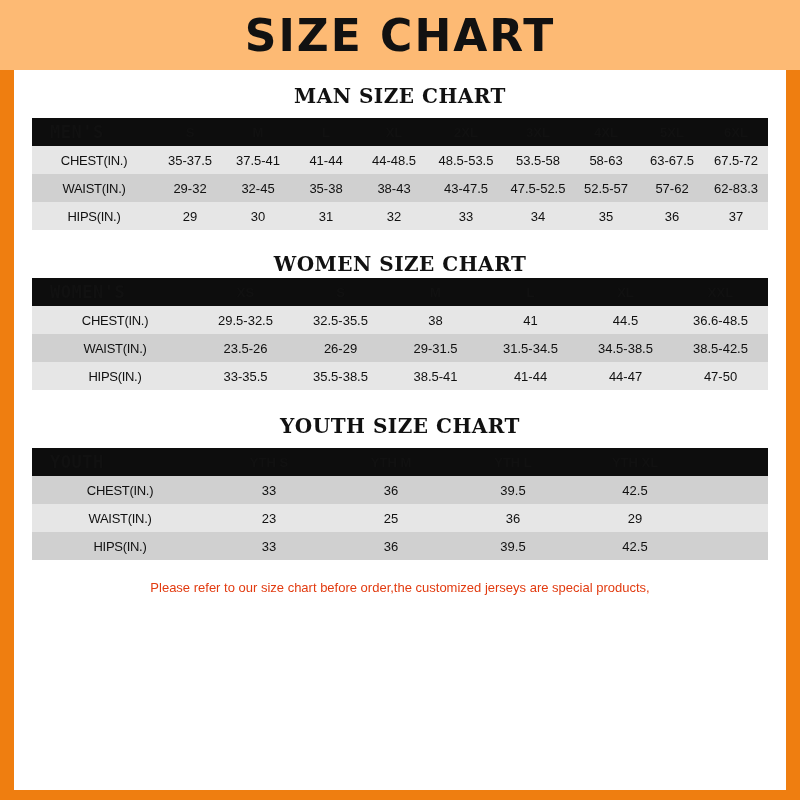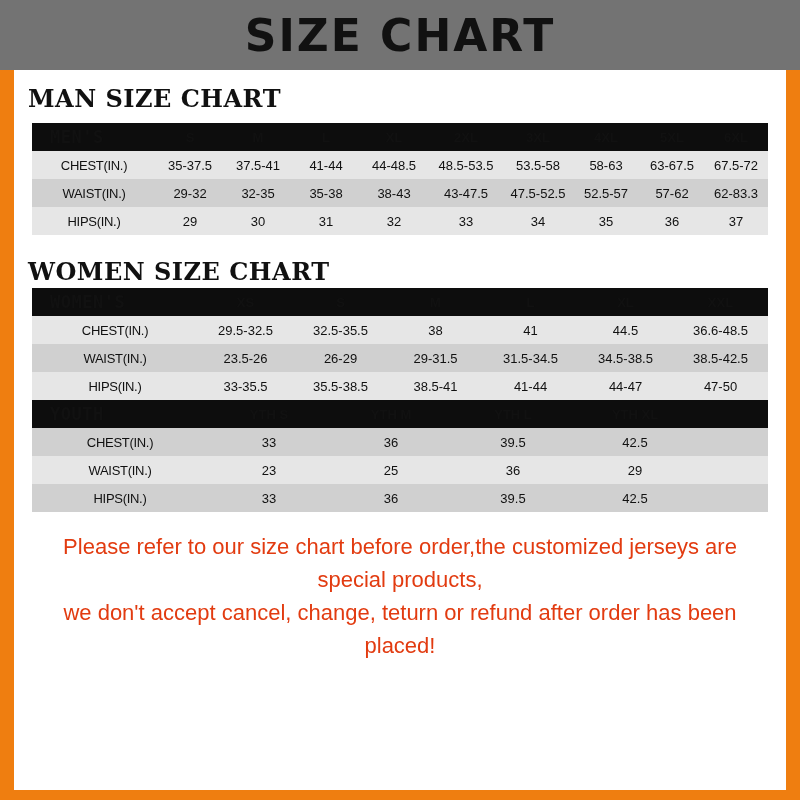--- a/index.html
+++ b/index.html
@@ -17,41 +17,42 @@
     position: relative;
     width: 800px;
     height: 800px;
     box-sizing: border-box;
     border-left: 14px solid #ef7e10;
     border-right: 14px solid #ef7e10;
     background: #ffffff;
   }
   .banner {
     height: 70px;
-    background: #737373;
+    background: #fdba74;
     display: flex;
     align-items: center;
     justify-content: center;
     margin: 0 -14px;
   }
   .banner-title {
     font-family: "DejaVu Sans", sans-serif;
     font-weight: bold;
     font-size: 44px;
     letter-spacing: 2px;
     color: #111111;
     text-transform: uppercase;
   }
   .content {
     padding: 0 14px;
   }
   .section-title {
+    text-align: center;
     font-family: "DejaVu Serif", serif;
     font-weight: bold;
-    font-size: 24px;
+    font-size: 20px;
     color: #111111;
     letter-spacing: 0.5px;
   }
   .man-title { margin: 14px 0 10px; }
   .women-title { margin: 22px 0 2px; }
   .youth-title { margin: 24px 0 10px; }
 
   table.sizetable {
     border-collapse: collapse;
     width: 736px;
@@ -89,21 +90,21 @@
     font-size: 13px;
     letter-spacing: -0.3px;
   }
   .women-table .headrow td.label,
   .youth-table .headrow td.label { font-size: 17px; }
 
   .footer-note {
     margin: 18px 14px 0;
     text-align: center;
     color: #e23b10;
-    font-size: 22px;
+    font-size: 13px;
     line-height: 1.5;
     font-family: "Liberation Sans", sans-serif;
   }
   .bottom-bar {
     position: absolute;
     left: 0;
     right: 0;
     bottom: 0;
     height: 10px;
     background: #ef7e10;
@@ -155,21 +156,21 @@
         <td>44-48.5</td>
         <td>48.5-53.5</td>
         <td>53.5-58</td>
         <td>58-63</td>
         <td>63-67.5</td>
         <td>67.5-72</td>
       </tr>
       <tr class="row-dark">
         <td class="rowlabel">WAIST(IN.)</td>
         <td>29-32</td>
-        <td>32-35</td>
+        <td>32-45</td>
         <td>35-38</td>
         <td>38-43</td>
         <td>43-47.5</td>
         <td>47.5-52.5</td>
         <td>52.5-57</td>
         <td>57-62</td>
         <td>62-83.3</td>
       </tr>
       <tr class="row-light">
         <td class="rowlabel">HIPS(IN.)</td>
@@ -230,20 +231,21 @@
         <td>33-35.5</td>
         <td>35.5-38.5</td>
         <td>38.5-41</td>
         <td>41-44</td>
         <td>44-47</td>
         <td>47-50</td>
       </tr>
     </tbody>
       </table>
 
+    <div class="section-title youth-title">YOUTH SIZE CHART</div>
     <table class="sizetable youth-table">
       <colgroup>
         <col style="width:176px">
           <col style="width:122px">
           <col style="width:122px">
           <col style="width:122px">
         <col style="width:122px">
           <col style="width:72px">
       </colgroup>
       <tbody>
@@ -277,19 +279,18 @@
         <td>36</td>
         <td>39.5</td>
         <td>42.5</td>
         <td></td>
       </tr>
     </tbody>
       </table>
 
     <div class="footer-note">
       <div>Please refer to our size chart before order,the customized jerseys are special products,</div>
-      <div>we don't accept cancel, change, teturn or refund after order has been placed!</div>
     </div>
 
   </div>
 
   <div class="bottom-bar"></div>
 </div>
 
 </body></html>

